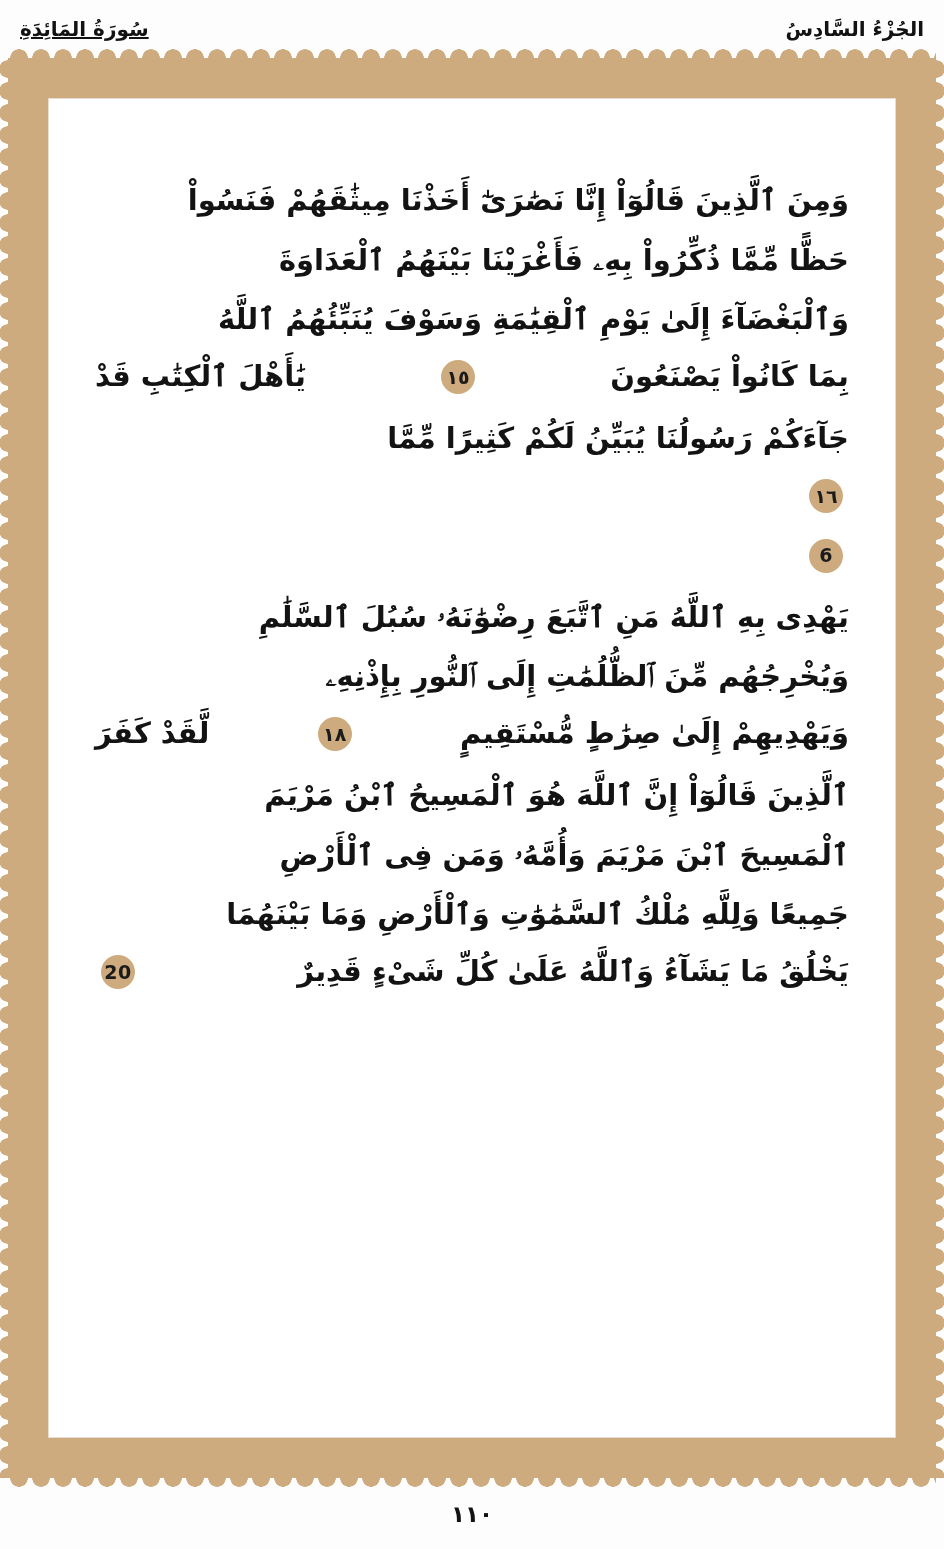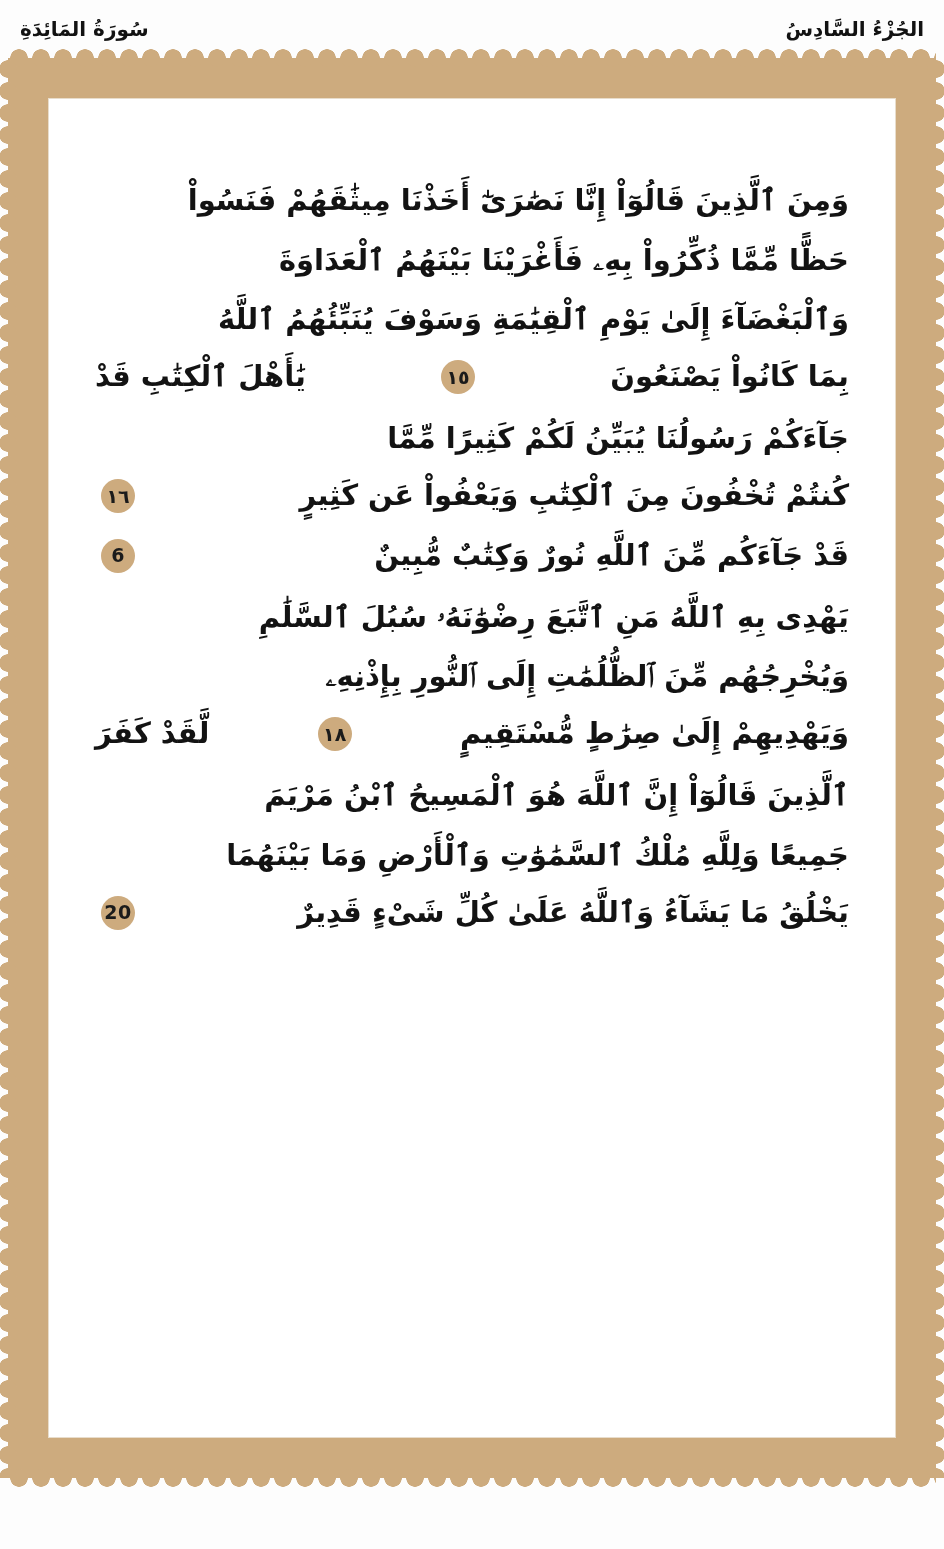--- a/index.html
+++ b/index.html
@@ -36,21 +36,21 @@
   }
   .header-item {
     font-family: "DejaVu Sans", sans-serif;
     font-size: 20px;
     font-weight: bold;
     color: #121212;
     white-space: nowrap;
     letter-spacing: 0px;
   }
   .header-right { direction: rtl; }
-  .header-left  { direction: rtl; }
+  .header-left  { direction: rtl; text-decoration: underline; }
 
   
   .frame-outer {
     position: absolute;
     top: 58px;
     left: 8px;
     width: 928px;
     height: 1420px;
     box-sizing: border-box;
   }
@@ -210,27 +210,25 @@
               <span>يَٰأَهْلَ ٱلْكِتَٰبِ قَدْ</span>
             </div>
           </div>
           <div class="aya-line">
             <div class="line-text justify">
               <span>جَآءَكُمْ رَسُولُنَا يُبَيِّنُ لَكُمْ كَثِيرًا مِّمَّا</span>
             </div>
           </div>
           <div class="aya-line">
             <div class="line-text justify">
-              <span>كُنتُمْ تُخْفُونَ مِنَ ٱلْكِتَٰبِ وَيَعْفُواْ عَن كَثِيرٍ</span>
               <span class="aya-mark">١٦</span>
             </div>
           </div>
           <div class="aya-line">
             <div class="line-text justify">
-              <span>قَدْ جَآءَكُم مِّنَ ٱللَّهِ نُورٌ وَكِتَٰبٌ مُّبِينٌ</span>
               <span class="aya-mark">6</span>
             </div>
           </div>
           <div class="aya-line">
             <div class="line-text justify">
               <span>يَهْدِى بِهِ ٱللَّهُ مَنِ ٱتَّبَعَ رِضْوَٰنَهُۥ سُبُلَ ٱلسَّلَٰمِ</span>
             </div>
           </div>
           <div class="aya-line">
             <div class="line-text justify">
@@ -244,27 +242,35 @@
               <span>لَّقَدْ كَفَرَ</span>
             </div>
           </div>
           <div class="aya-line">
             <div class="line-text justify">
               <span>ٱلَّذِينَ قَالُوٓاْ إِنَّ ٱللَّهَ هُوَ ٱلْمَسِيحُ ٱبْنُ مَرْيَمَ</span>
             </div>
           </div>
           <div class="aya-line">
             <div class="line-text justify">
+              <span>ٱلْمَسِيحَ ٱبْنَ مَرْيَمَ وَأُمَّهُۥ وَمَن فِى ٱلْأَرْضِ</span>
+            </div>
+          </div>
+          <div class="aya-line">
+            <div class="line-text justify">
               <span>جَمِيعًا وَلِلَّهِ مُلْكُ ٱلسَّمَٰوَٰتِ وَٱلْأَرْضِ وَمَا بَيْنَهُمَا</span>
             </div>
           </div>
           <div class="aya-line">
             <div class="line-text justify">
               <span>يَخْلُقُ مَا يَشَآءُ وَٱللَّهُ عَلَىٰ كُلِّ شَىْءٍ قَدِيرٌ</span>
               <span class="aya-mark">20</span>
             </div>
           </div>
         </div>
     </div>
   </div>
 
+  <div class="footer">
+    <span class="page-number">١١٠</span>
+  </div>
 
 </div>
 
 </body></html>

